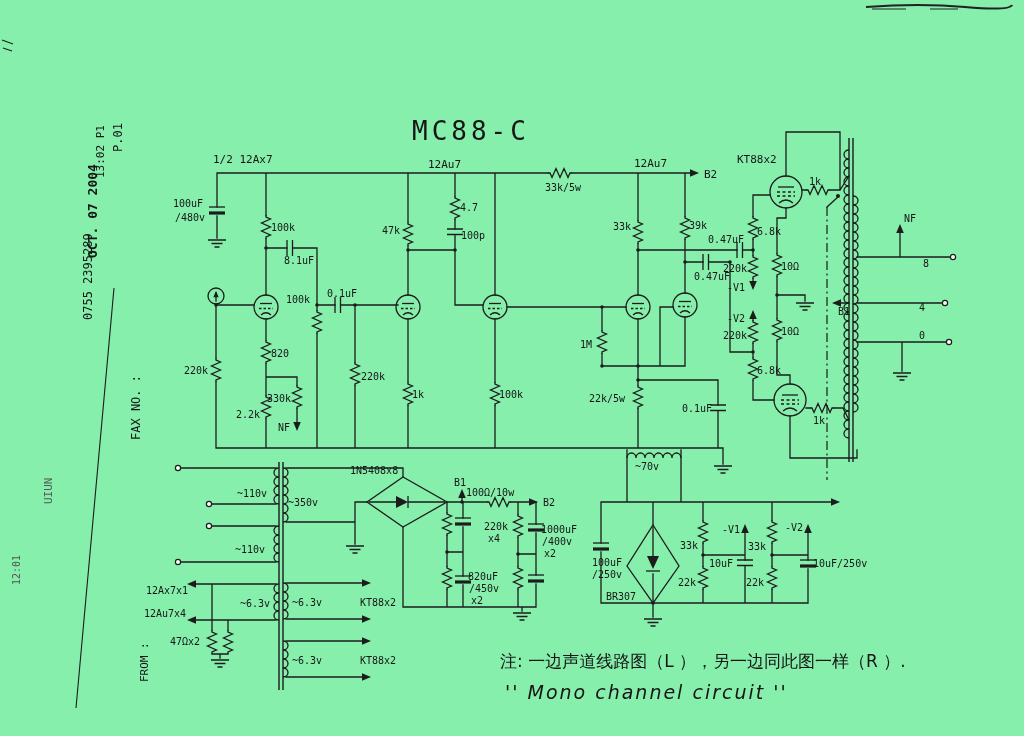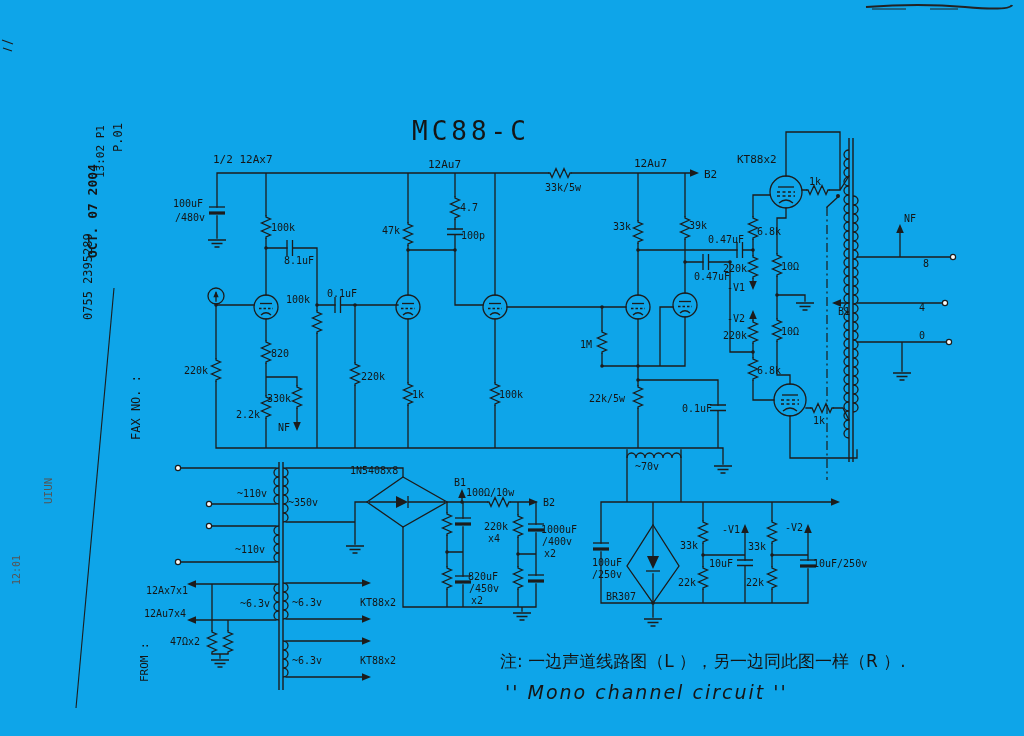--- a/index.html
+++ b/index.html
@@ -1,16 +1,16 @@
 <!DOCTYPE html>
 <html><head>
 <meta charset="utf-8">
 <style>
   html,body{margin:0;padding:0;background:#e8e8e8;}
-  #page{position:relative;width:1024px;height:736px;background:#0ea5e9;overflow:hidden;
+  #page{position:relative;width:1024px;height:736px;background:#86efac;overflow:hidden;
         font-family:"DejaVu Sans Mono",monospace;}
   svg{position:absolute;left:0;top:0;}
   .wire{stroke:#1c1c1c;stroke-width:1.3;fill:none;stroke-linecap:square;}
   .thin{stroke:#1c1c1c;stroke-width:1.1;fill:none;}
   .sym{stroke:#1c1c1c;stroke-width:1.3;fill:none;}
   .fill{fill:#1c1c1c;stroke:none;}
   .dashdot{stroke:#1c1c1c;stroke-width:1.2;fill:none;stroke-dasharray:9 3.5 2 3.5;}
   text{fill:#151515;}
   .t10{font-size:10px;}
   .t11{font-size:11px;}

